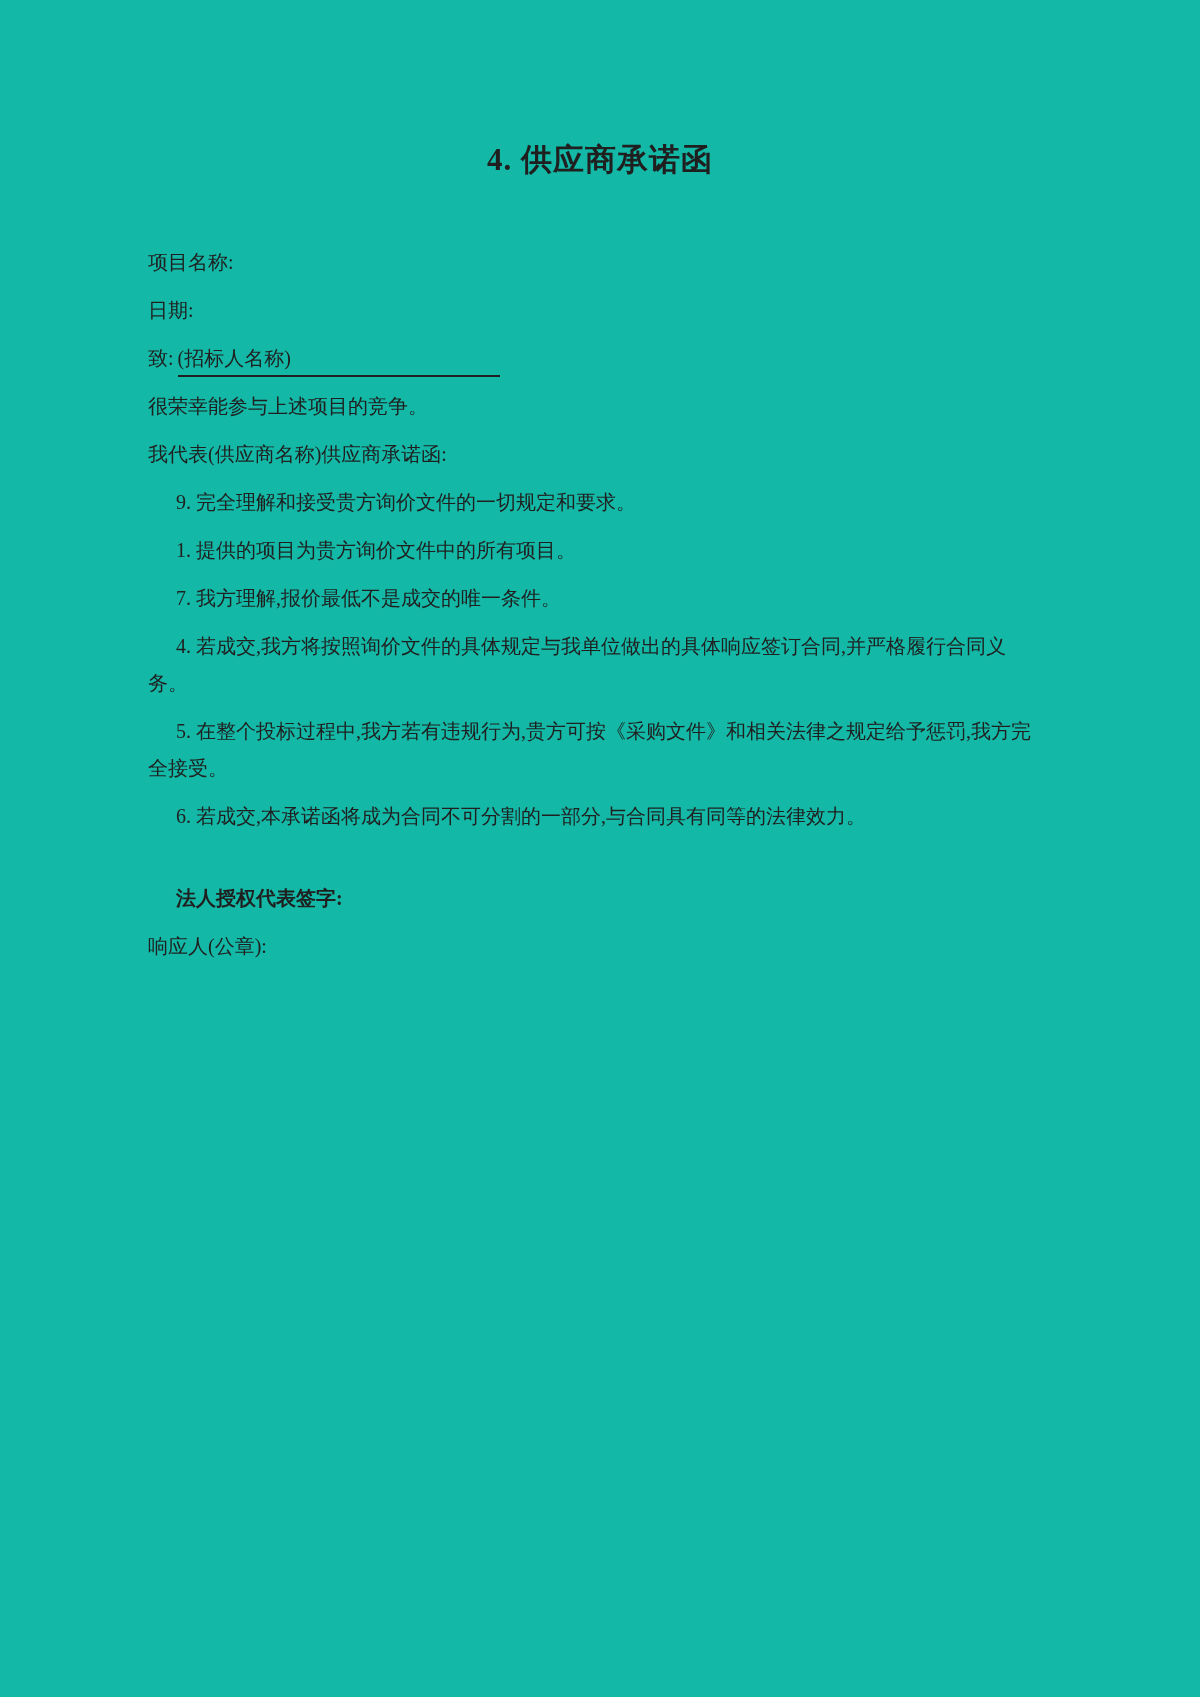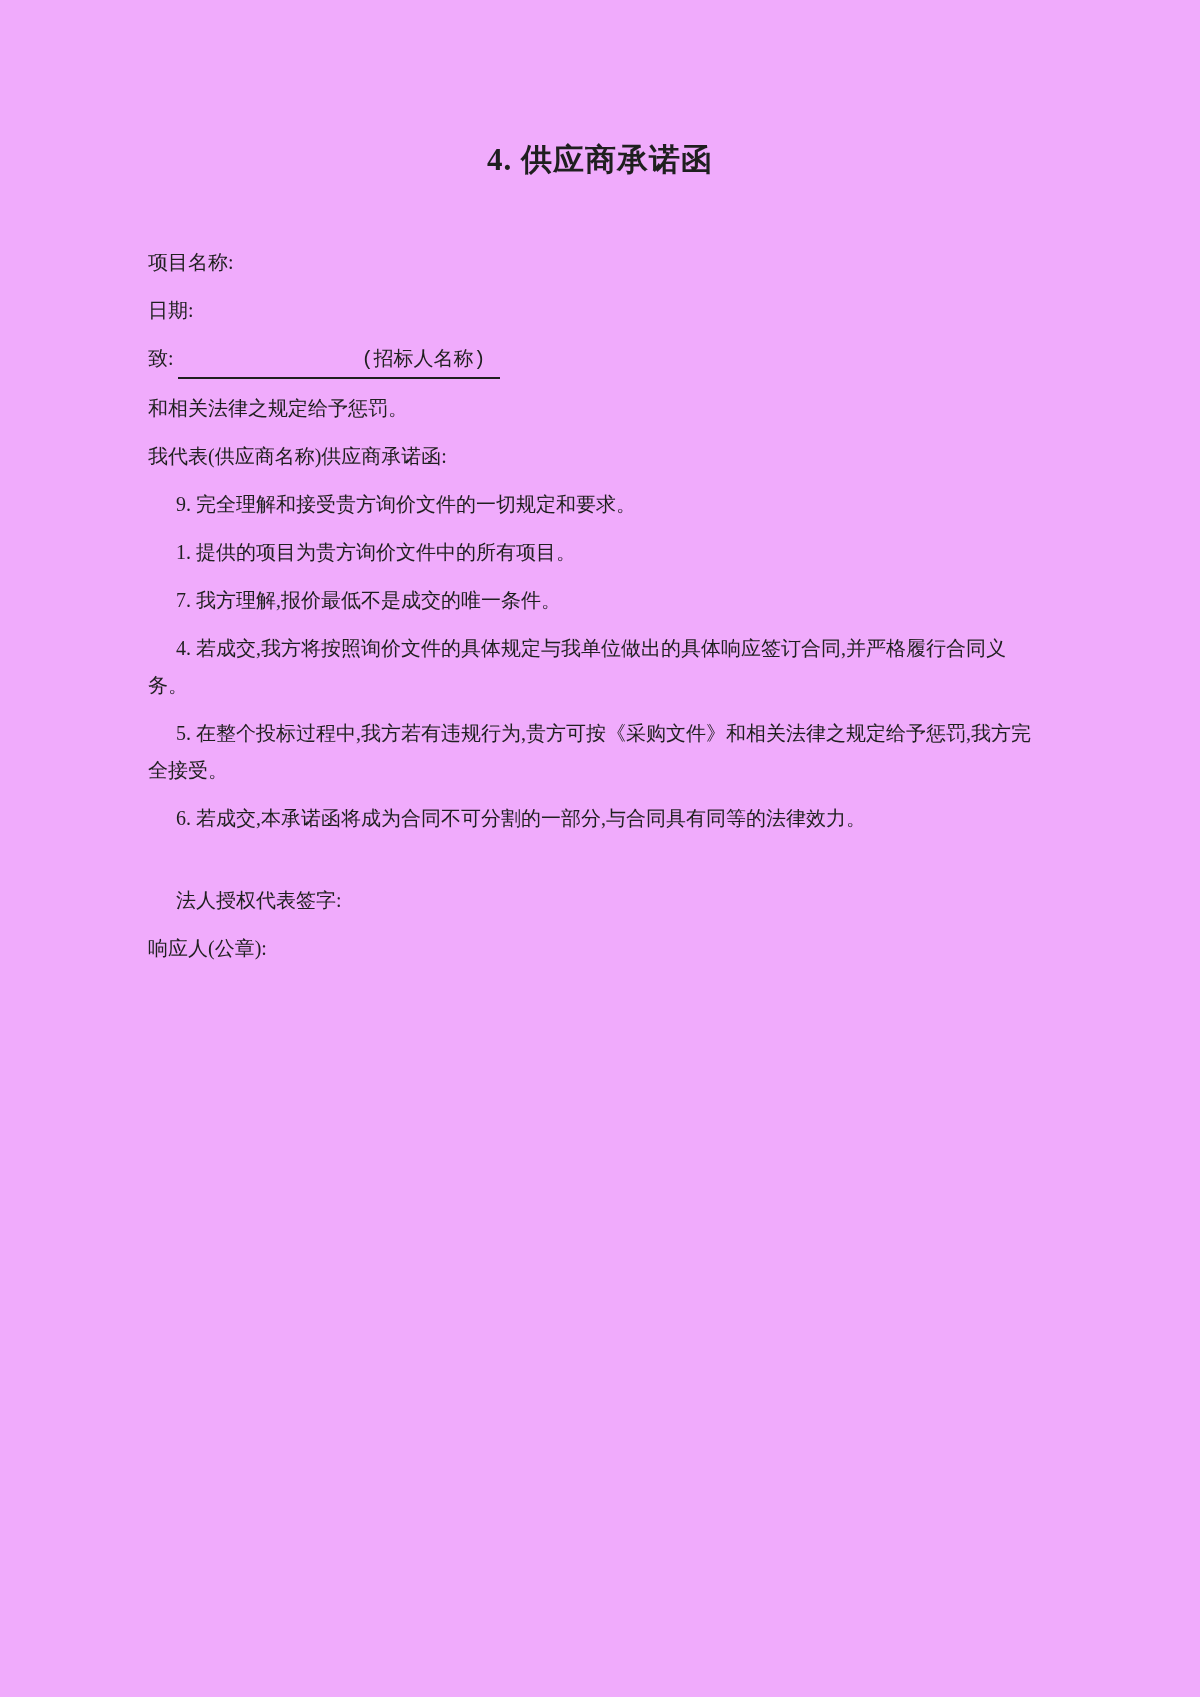--- a/index.html
+++ b/index.html
@@ -12,21 +12,21 @@
     height: 1697px;
     font-family: "Liberation Serif", "DejaVu Serif", serif;
     color: #1f1f1f;
     overflow: hidden;
   }
   .page {
     box-sizing: border-box;
     width: 1200px;
     height: 1697px;
     padding: 140px 148px 0 148px;
-    background: #f0abfc;
+    background: #14b8a6;
   }
   .doc-title {
     margin: 0;
     font-size: 31px;
     line-height: 40px;
     font-weight: bold;
     text-align: center;
     letter-spacing: 1px;
   }
   .content {
@@ -41,47 +41,47 @@
   }
   p.indent1 {
     text-indent: 28px;
   }
   .to-line .blank-underline {
     display: inline-block;
     box-sizing: border-box;
     width: 322px;
     margin-left: 4px;
     border-bottom: 2px solid #1f1f1f;
-    text-align: right;
+    text-align: left;
     padding-right: 14px;
     line-height: 34px;
-    font-family: Liberation Mono, monospace;
   }
   .sig-first {
     margin-top: 45px !important;
+    font-weight: bold;
   }
 </style>
 </head>
 <body>
 
 <div class="page">
 
   <h1 class="doc-title">4. 供应商承诺函</h1>
 
   <div class="content">
 
     <p>项目名称:</p>
 
     <p>日期:</p>
 
     <p class="to-line">
       <span>致:</span><span class="blank-underline"><span>(招标人名称)</span></span>
     </p>
 
-    <p>和相关法律之规定给予惩罚。</p>
+    <p>很荣幸能参与上述项目的竞争。</p>
 
     <p>我代表(供应商名称)供应商承诺函:</p>
 
     <p class="indent1">9. 完全理解和接受贵方询价文件的一切规定和要求。</p>
 
     <p class="indent1">1. 提供的项目为贵方询价文件中的所有项目。</p>
 
     <p class="indent1">7. 我方理解,报价最低不是成交的唯一条件。</p>
 
     <p class="indent1">4. 若成交,我方将按照询价文件的具体规定与我单位做出的具体响应签订合同,并严格履行合同义务。</p>

